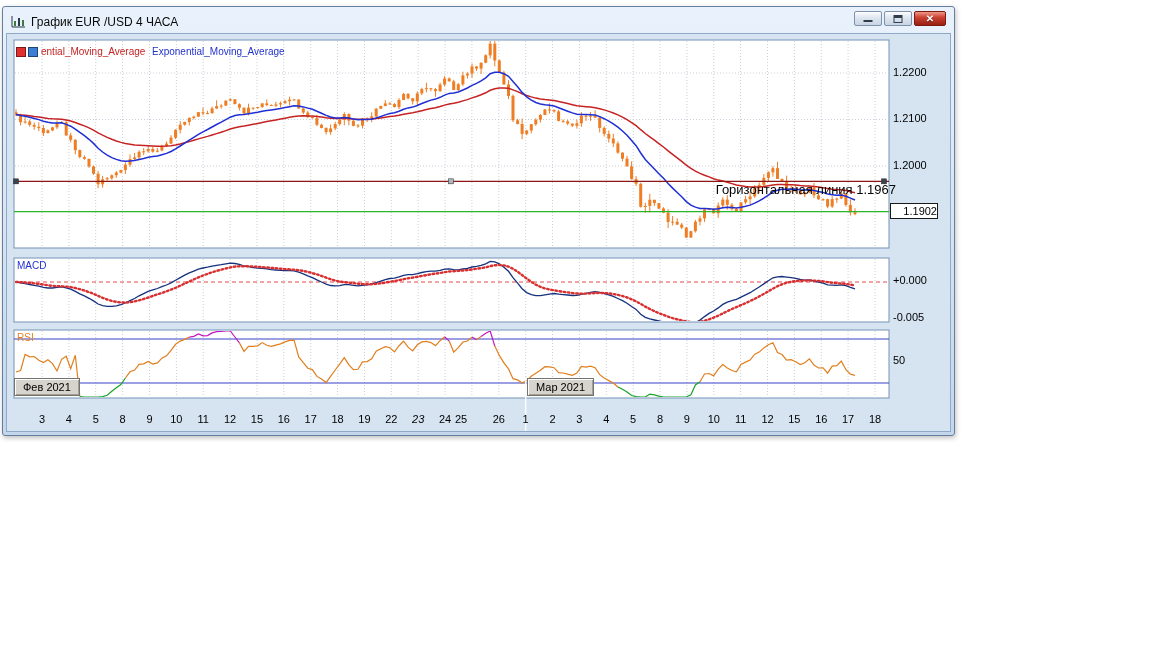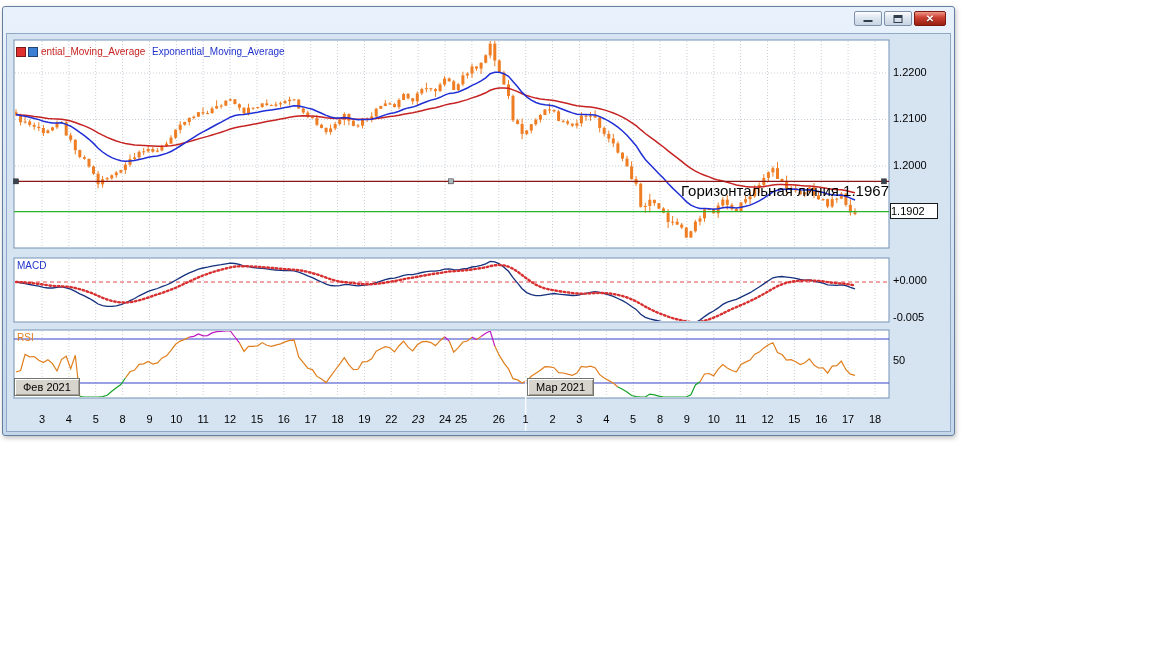--- a/index.html
+++ b/index.html
@@ -15,35 +15,45 @@
         color:#fff;font-size:10px;font-weight:bold;line-height:14px;text-align:center;text-shadow:0 1px 1px rgba(0,0,0,.5)}
   .glyph-min{position:absolute;left:50%;bottom:3px;transform:translateX(-50%);width:9px;height:2px;background:#2e3d4c}
   .glyph-max{position:absolute;left:50%;top:50%;transform:translate(-50%,-50%);width:9px;height:8px;
         border:1px solid #2e3d4c;border-top:3px solid #2e3d4c}
   .client{position:absolute;left:3px;top:26px;width:945px;height:399px;background:#d6e4f2;border:1px solid #8fa9c6}
   #plot{position:absolute;left:0;top:0;z-index:3}
   .labels{position:absolute;left:0;top:0;width:1152px;height:520px;z-index:4;pointer-events:none}
   .labels>*{pointer-events:auto}
   .ytick{position:absolute;font-size:11px;color:#000}
   .price-badge{position:absolute;left:890px;top:203px;width:48px;height:16px;background:#fff;border:1px solid #1a1a1a;
-        font-size:11px;text-align:left;line-height:14px;color:#000}
+        font-size:11px;text-align:right;line-height:14px;color:#000}
   .legend-swatch{position:absolute;width:10px;height:10px;border:1px solid rgba(0,0,0,.45)}
   .legend-label{position:absolute;font-size:10px;white-space:nowrap}
   .panel-label{position:absolute;font-size:10px}
-  .hline-label{position:absolute;right:263px;top:182px;font-size:15px;color:#050505;white-space:nowrap}
+  .hline-label{position:absolute;right:256px;top:182px;font-size:13px;color:#050505;white-space:nowrap}
   .mbadge{position:absolute;top:378px;height:18px;padding:0 8px;background:#d7d4cd;border:1px solid #74746e;
         box-shadow:inset 1px 1px 0 #ffffff,inset -1px -1px 0 #a39f96;font-size:11px;line-height:16px;color:#000;white-space:nowrap}
   #xlabels{position:absolute;left:0;top:413px;width:1152px;height:16px}
   .xlab{position:absolute;top:0;transform:translateX(-50%);font-size:11px;color:#000}
   .app-icon{display:block}
 </style>
 </head>
 <body>
 
 <div class="window">
+  <div class="titlebar">
+    <svg class="app-icon" width="16" height="14" viewBox="0 0 16 14">
+      <line x1="2" y1="1" x2="2" y2="12" stroke="#2a3a48" stroke-width="1"></line>
+      <line x1="2" y1="12" x2="15" y2="12" stroke="#2a3a48" stroke-width="1"></line>
+      <rect x="4" y="6" width="2" height="5" fill="#3a7a3a"></rect>
+      <rect x="8" y="3" width="2" height="8" fill="#2a3a48"></rect>
+      <rect x="12" y="5" width="2" height="6" fill="#3a7a3a"></rect>
+    </svg>
+    <span class="title-text">График EUR /USD  4 ЧАСА</span>
+  </div>
   <div class="win-buttons">
     <div class="wbtn">
         <span class="glyph-min"></span>
       </div>
     <div class="wbtn">
         <span class="glyph-max"></span>
       </div>
     <div class="wbtn close">✕</div>
   </div>
   <div class="client"></div>

